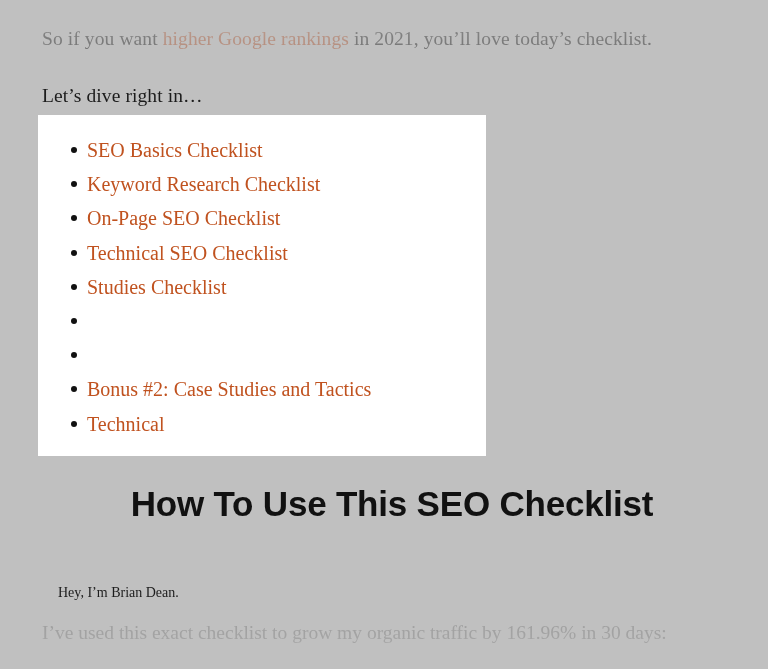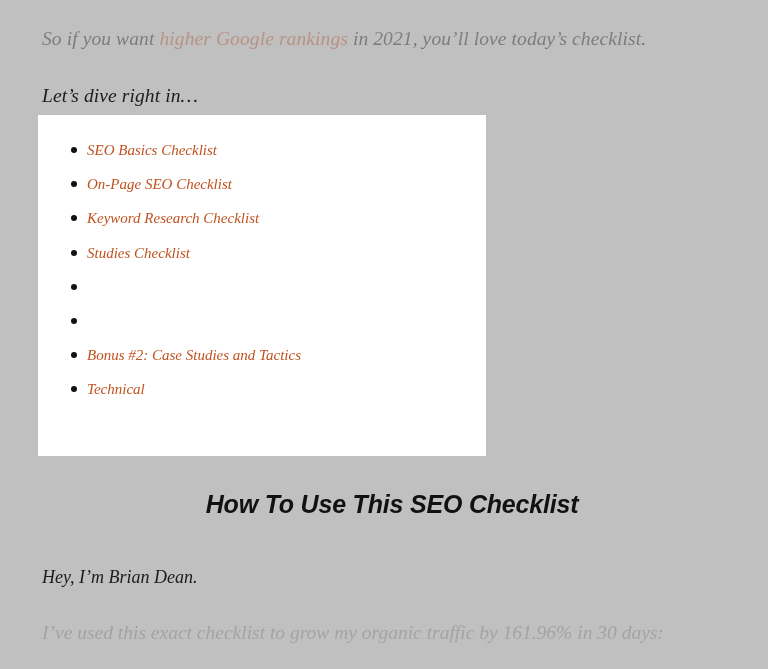--- a/index.html
+++ b/index.html
@@ -14,21 +14,20 @@
     overflow: hidden;
     position: relative;
   }
 
   #page {
     position: relative;
     width: 768px;
     height: 669px;
     box-sizing: border-box;
     padding: 0 42px;
-    font-style: italic;
   }
 
   
   .intro-para {
     margin: 0;
     padding-top: 26px;
     font-size: 19.5px;
     line-height: 26px;
     color: #6e6e6e;
     letter-spacing: 0.1px;
@@ -61,21 +60,21 @@
   .toc-list {
     list-style: none;
     margin: 0;
     padding: 0;
   }
   .toc-item {
     position: relative;
     height: 34.2px;
     line-height: 34.2px;
     padding-left: 49px;
-    font-size: 15px;
+    font-size: 20px;
     white-space: nowrap;
   }
   .toc-item .bullet {
     position: absolute;
     left: 33px;
     top: 50%;
     width: 6px;
     height: 6px;
     margin-top: -3px;
     border-radius: 50%;
@@ -89,33 +88,33 @@
   
   .section-heading {
     position: absolute;
     left: 16px;
     right: 0;
     top: 482px;
     margin: 0;
     text-align: center;
     font-family: "Liberation Sans", "DejaVu Sans", sans-serif;
     font-weight: bold;
-    font-size: 25px;
+    font-size: 35px;
     line-height: 44px;
     color: #111111;
     letter-spacing: -0.2px;
   }
 
   
   .sign-para {
     position: absolute;
     left: 42px;
     top: 564px;
-    margin: 0;
-    font-size: 18px;
+    margin: 16px;
+    font-size: 14px;
     line-height: 26px;
     color: #1c1c1c;
   }
   .stat-para {
     position: absolute;
     left: 42px;
     top: 620px;
     margin: 0;
     font-size: 19.5px;
     line-height: 26px;
@@ -152,25 +151,29 @@
   <p class="lead-para">Let’s dive right in…</p>
 
   <div class="toc-card">
     <ul class="toc-list">
       <li class="toc-item">
         <span class="bullet"></span>
         <a href="#" class="toc-link">SEO Basics Checklist</a>
       </li>
       <li class="toc-item">
         <span class="bullet"></span>
+        <a href="#" class="toc-link">Keyword Research Checklist</a>
+      </li>
+      <li class="toc-item">
+        <span class="bullet"></span>
         <a href="#" class="toc-link">On-Page SEO Checklist</a>
       </li>
       <li class="toc-item">
         <span class="bullet"></span>
-        <a href="#" class="toc-link">Keyword Research Checklist</a>
+        <a href="#" class="toc-link">Technical SEO Checklist</a>
       </li>
       <li class="toc-item">
         <span class="bullet"></span>
         <a href="#" class="toc-link">Studies Checklist</a>
       </li>
       <li class="toc-item">
         <span class="bullet"></span>
       </li>
       <li class="toc-item">
         <span class="bullet"></span>

